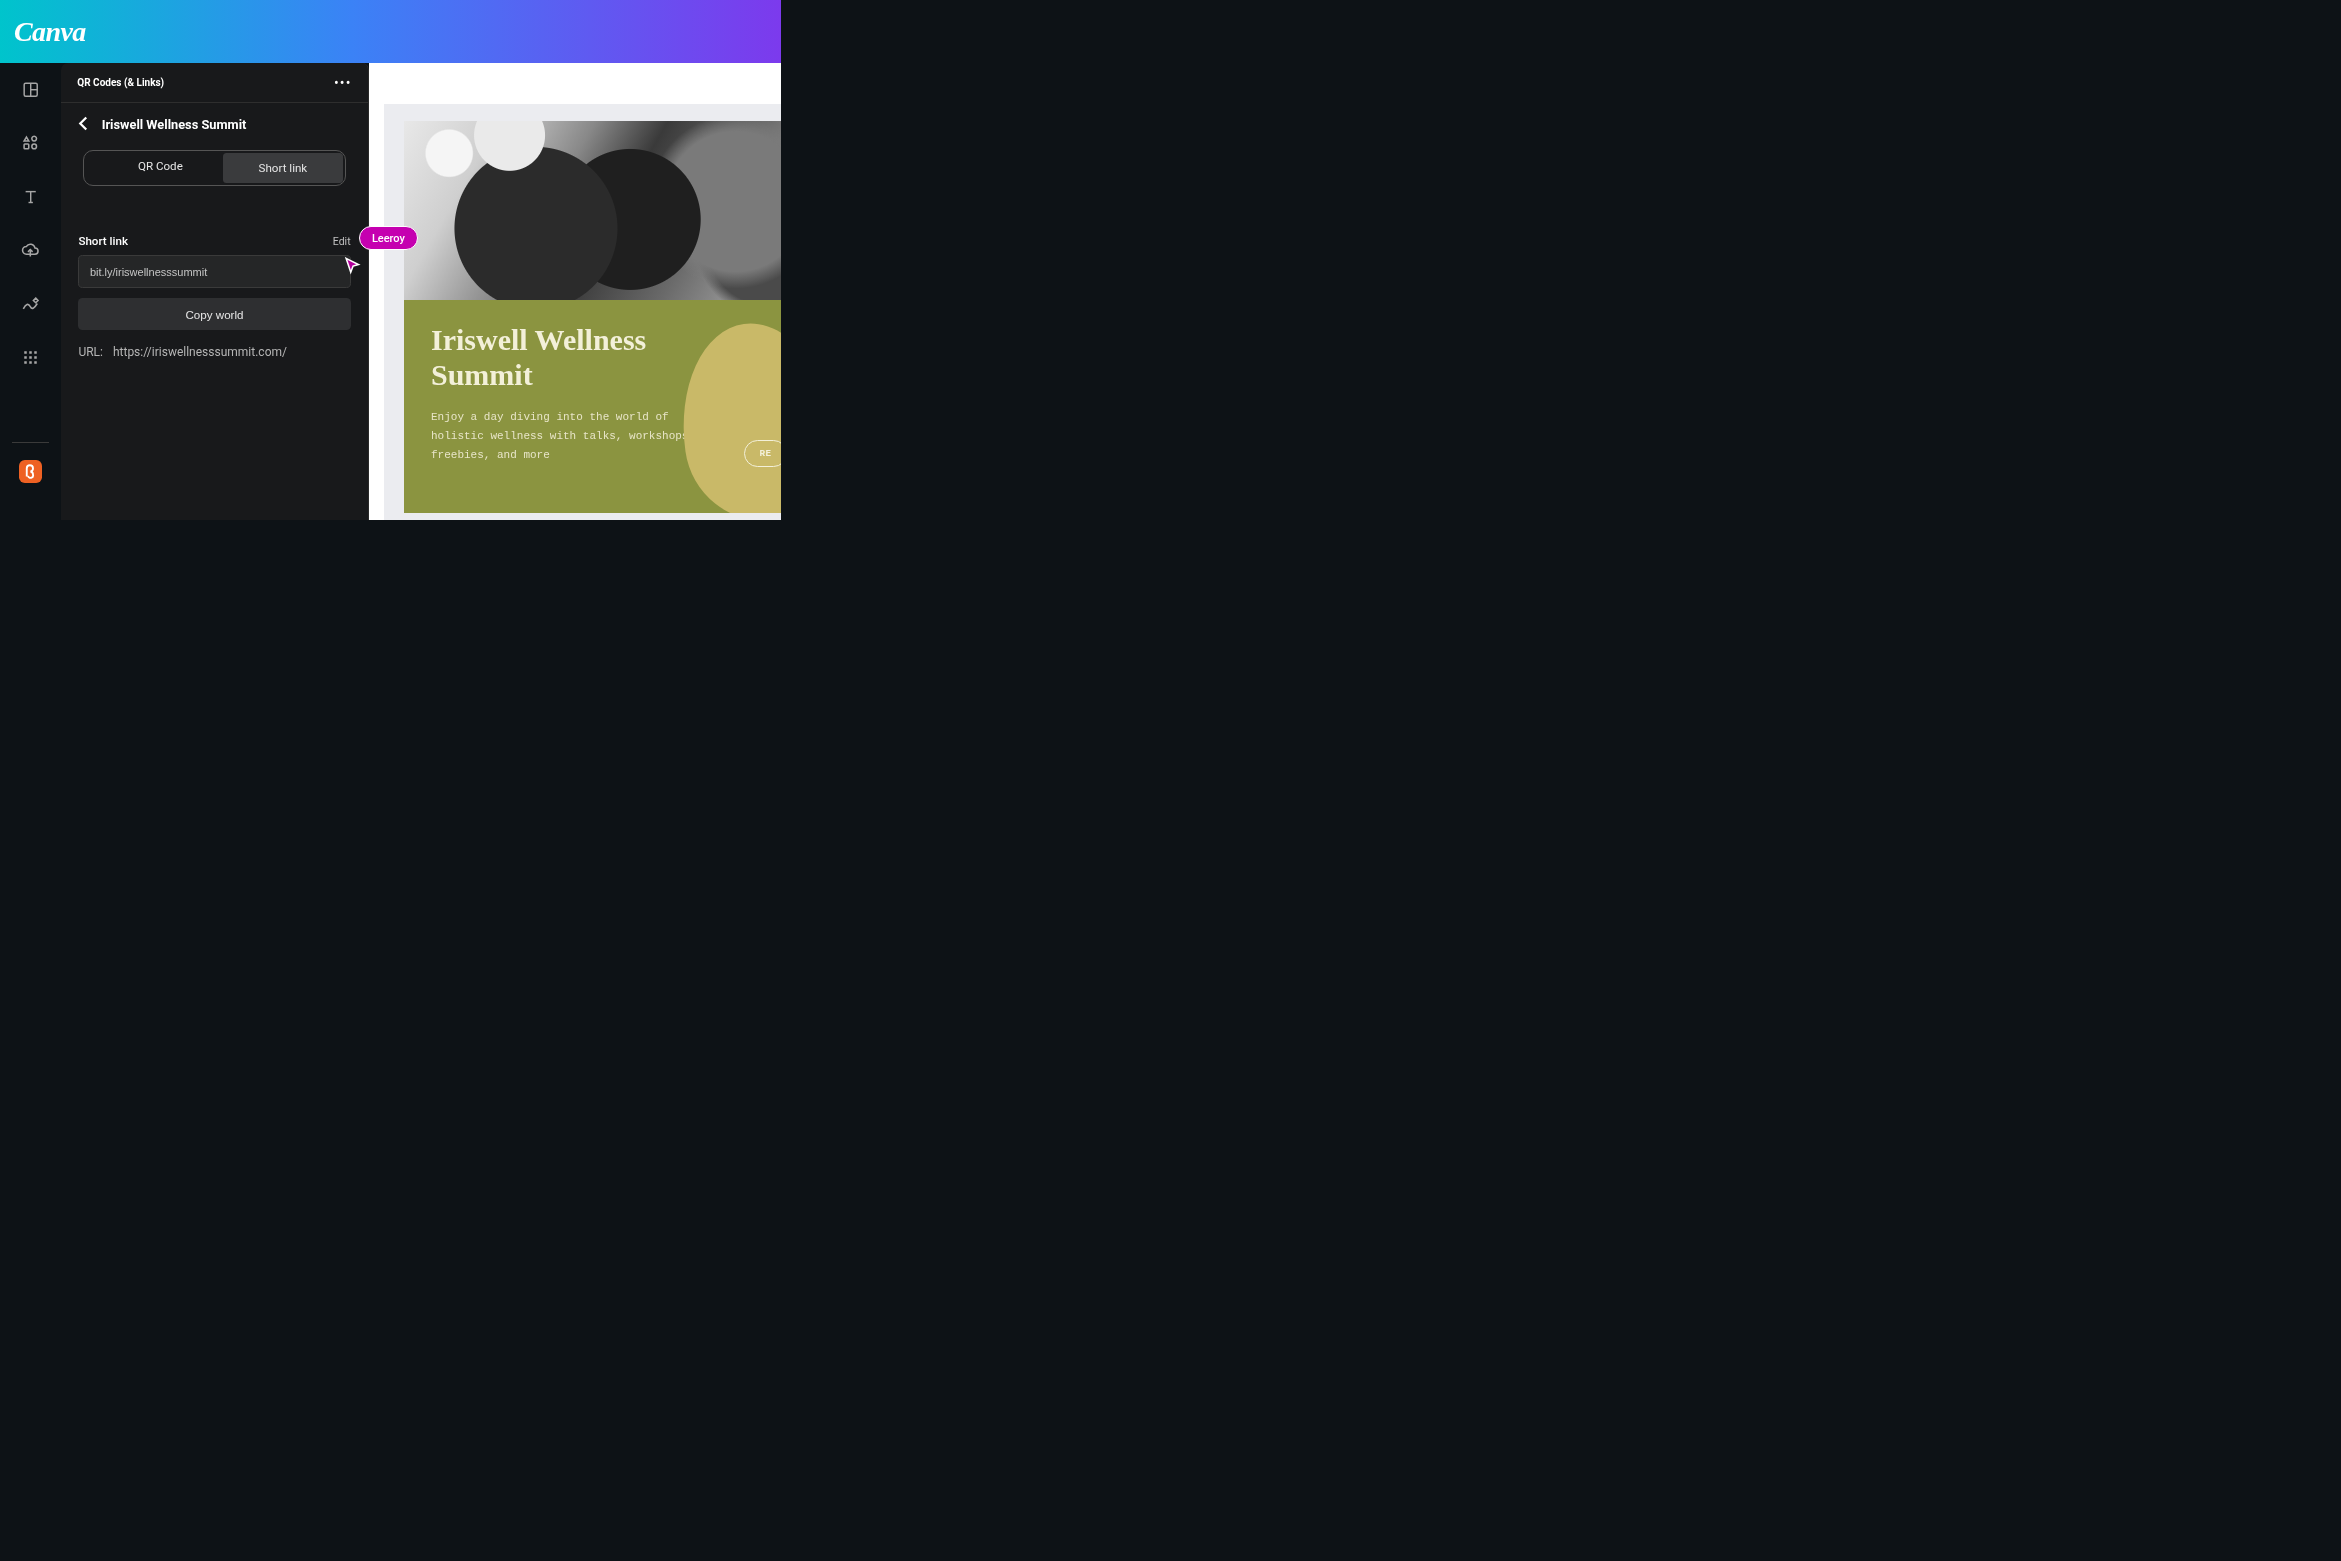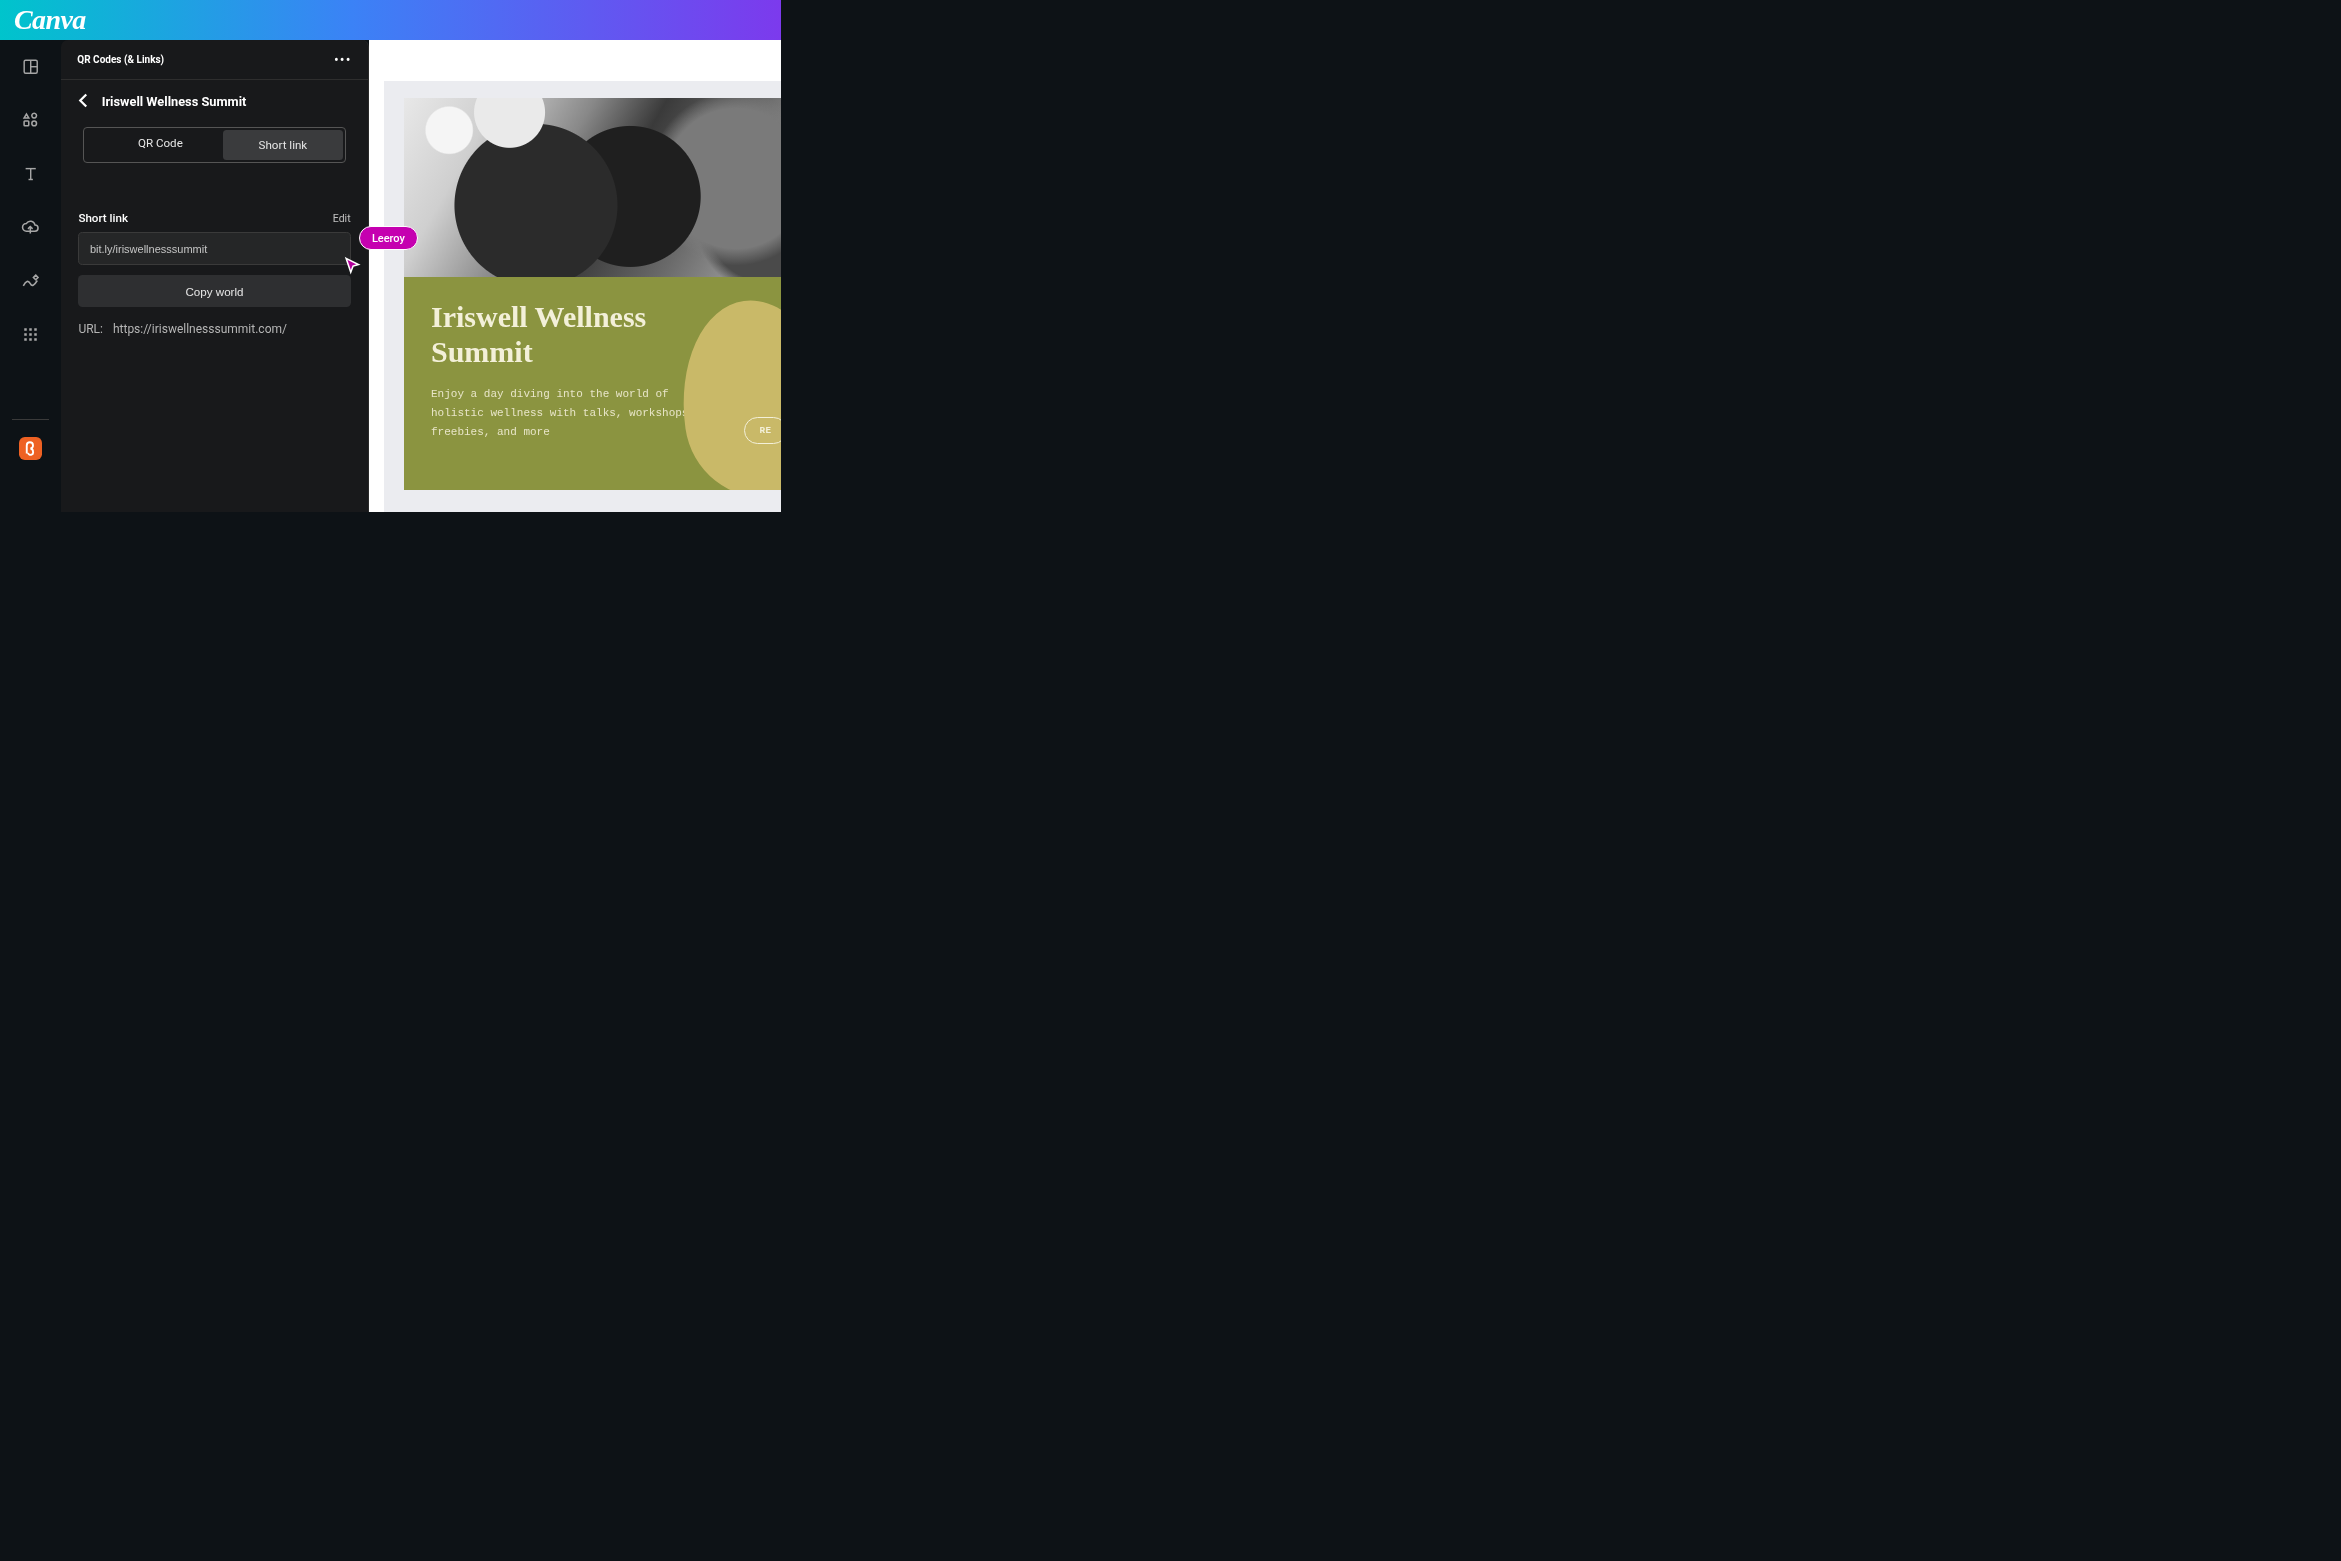--- a/index.html
+++ b/index.html
@@ -7,21 +7,21 @@
     font-family: -apple-system, BlinkMacSystemFont, "Segoe UI", Roboto, Helvetica, Arial, sans-serif;
     background: #0d1216;
     width: 781px;
     height: 520px;
     overflow: hidden;
     position: relative;
   }
 
   
   .top-bar {
-    height: 40px;
+    height: 63px;
     background: linear-gradient(90deg, #00c4cc 0%, #3b82f6 45%, #7c3aed 100%);
     display: flex;
     align-items: center;
     padding-left: 14px;
   }
   .canva-logo {
     font-family: "Brush Script MT", cursive;
     font-size: 28px;
     font-weight: 600;
     color: white;
@@ -108,21 +108,21 @@
     gap: 12.8px;
     margin-bottom: 17.4px;
     cursor: pointer;
   }
   .back-chevron svg { stroke: #fff; stroke-width: 3; fill: none; }
   .crumb-title { font-size: 12.8px; font-weight: 700; color: #fff; }
 
   .segmented {
     display: flex;
     border: 0.6px solid #555;
-    border-radius: 4px;
+    border-radius: 10px;
     overflow: hidden;
     margin: 0 4.6px 17.4px 4.6px;
     padding-left: 16px;
   }
   .seg-btn {
     flex: 1;
     padding: 8.1px 0;
     text-align: center;
     font-size: 11.6px;
     color: #e5e5e5;

